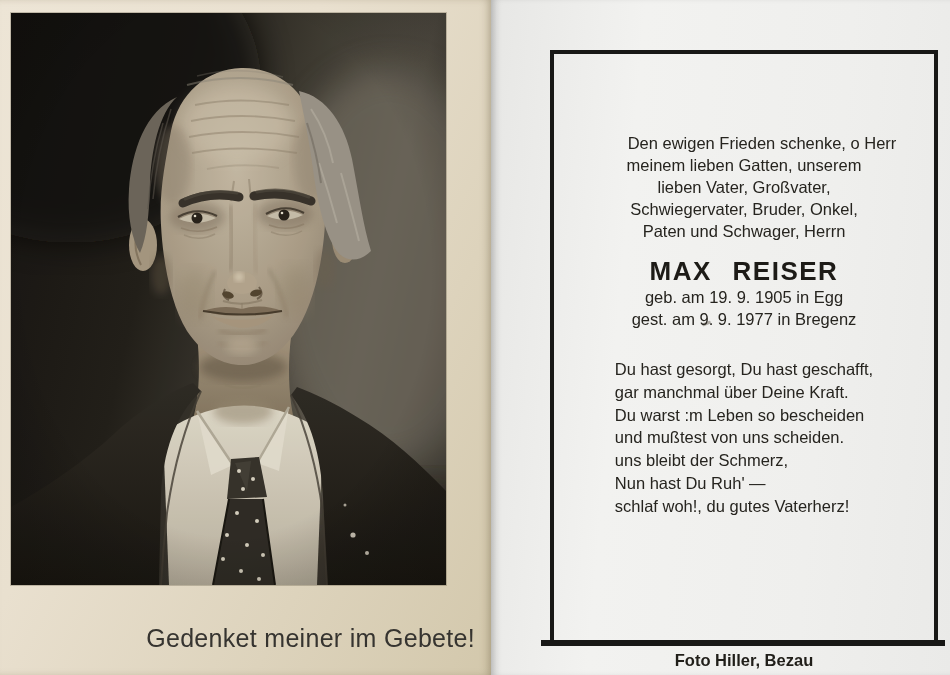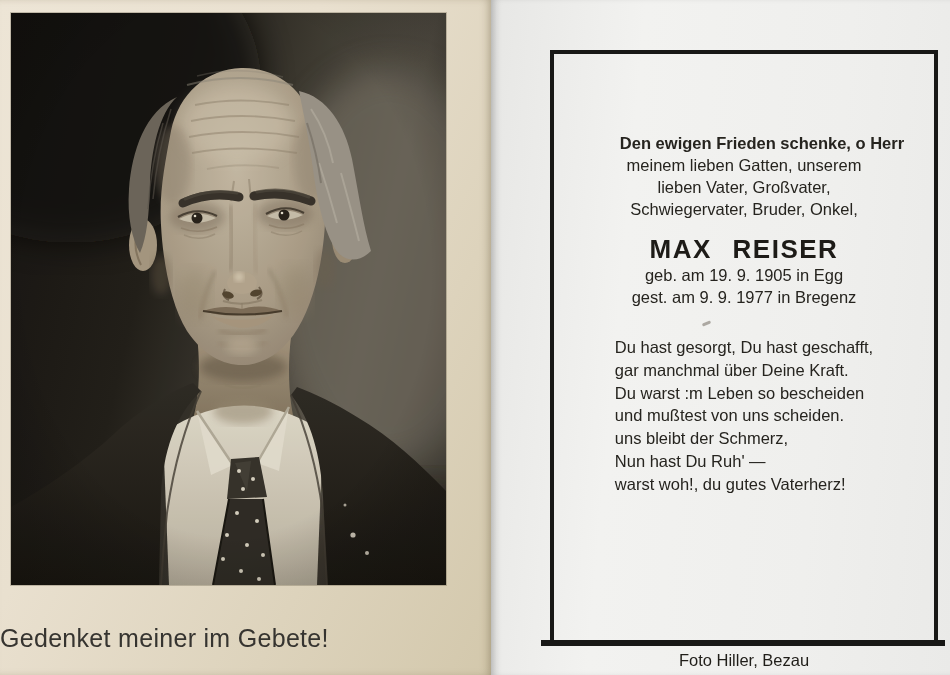--- a/index.html
+++ b/index.html
@@ -6,41 +6,41 @@
   .scene{position:relative;width:950px;height:675px;overflow:hidden;
          font-family:"Liberation Sans","DejaVu Sans",sans-serif;}
 
   
   .left-card{position:absolute;left:0;top:0;width:491px;height:675px;
     background:linear-gradient(118deg,#ede5d6 0%,#e9e0cf 38%,#ddd3bc 72%,#d3c8ac 100%);
     box-shadow:inset -5px 0 8px -3px rgba(90,75,45,.38);}
   .photo-frame{position:absolute;left:11px;top:13px;width:435px;height:572px;
     background:#17150f;box-shadow:0 0 0 1px rgba(60,50,30,.25);}
   .photo-frame svg{display:block;width:435px;height:572px;}
-  .caption{position:absolute;left:0;bottom:22px;width:475px;text-align:left;
+  .caption{position:absolute;left:0;bottom:22px;width:475px;text-align:right;
     font-size:25px;letter-spacing:.3px;color:#363430;}
 
   
   .right-card{position:absolute;left:491px;top:0;width:459px;height:675px;
     background:linear-gradient(95deg,#e7e7e5,#f2f2f0 30%,#efefed 70%,#eaeae8);
     box-shadow:inset 7px 0 9px -5px rgba(0,0,0,.28);}
   .frame{position:absolute;left:59px;top:50px;width:388px;height:590px;
     box-sizing:border-box;border:4px solid #181816;border-bottom:none;}
   .frame-bottom-rule{position:absolute;left:50px;top:640px;width:404px;height:6px;
     background:#181816;}
   .memorial{position:absolute;left:59px;top:50px;width:388px;padding-top:82px;
     text-align:center;color:#26241f;font-size:16.5px;line-height:22px;}
-  .dedication-bold{font-weight:700;padding-left:36px;}
+  .dedication-bold{font-weight:400;padding-left:36px;}
   .name{margin-top:14px;font-size:26px;font-weight:700;line-height:30px;
     letter-spacing:1.5px;word-spacing:12px;color:#1d1b17;}
   .dates{line-height:22px;}
   .poem{margin-top:28px;line-height:22.8px;width:fit-content;
     margin-left:auto;margin-right:auto;text-align:left;}
   .credit{position:absolute;left:59px;top:651px;width:388px;text-align:center;
-    font-weight:400;font-size:16.5px;color:#201e19;}
+    font-weight:700;font-size:16.5px;color:#201e19;}
   .speck{position:absolute;left:211px;top:322px;width:9px;height:3px;
     background:#9b968e;border-radius:2px;transform:rotate(-24deg);opacity:.8;}
 </style>
 </head>
 <body>
 
 <div class="scene">
 
   <div class="left-card">
     <div class="photo-frame" role="img" aria-label="Black-and-white portrait photograph of an elderly balding man in a dark suit, white shirt and polka-dot tie">
@@ -227,35 +227,36 @@
   <div class="right-card">
     <div class="frame"></div>
     <div class="frame-bottom-rule"></div>
     <div class="speck"></div>
 
     <div class="memorial">
       <div class="dedication-bold">Den ewigen Frieden schenke, o Herr</div>
       <div>meinem lieben Gatten, unserem</div>
       <div>lieben Vater, Großvater,</div>
       <div>Schwiegervater, Bruder, Onkel,</div>
+      <div>Paten und Schwager, Herrn</div>
 
       <div class="name">MAX REISER</div>
 
       <div class="dates">
         <div>geb. am 19. 9. 1905 in Egg</div>
         <div>gest. am 9. 9. 1977 in Bregenz</div>
       </div>
 
       <div class="poem">
         <div>Du hast gesorgt, Du hast geschafft,</div>
         <div>gar manchmal über Deine Kraft.</div>
         <div>Du warst :m Leben so bescheiden</div>
         <div>und mußtest von uns scheiden.</div>
         <div>uns bleibt der Schmerz,</div>
         <div>Nun hast Du Ruh' —</div>
-        <div>warst woh!, du gutes Vaterherz!</div>
+        <div>schlaf woh!, du gutes Vaterherz!</div>
       </div>
     </div>
 
     <div class="credit">Foto Hiller, Bezau</div>
   </div>
 
 </div>
 
 </body></html>

